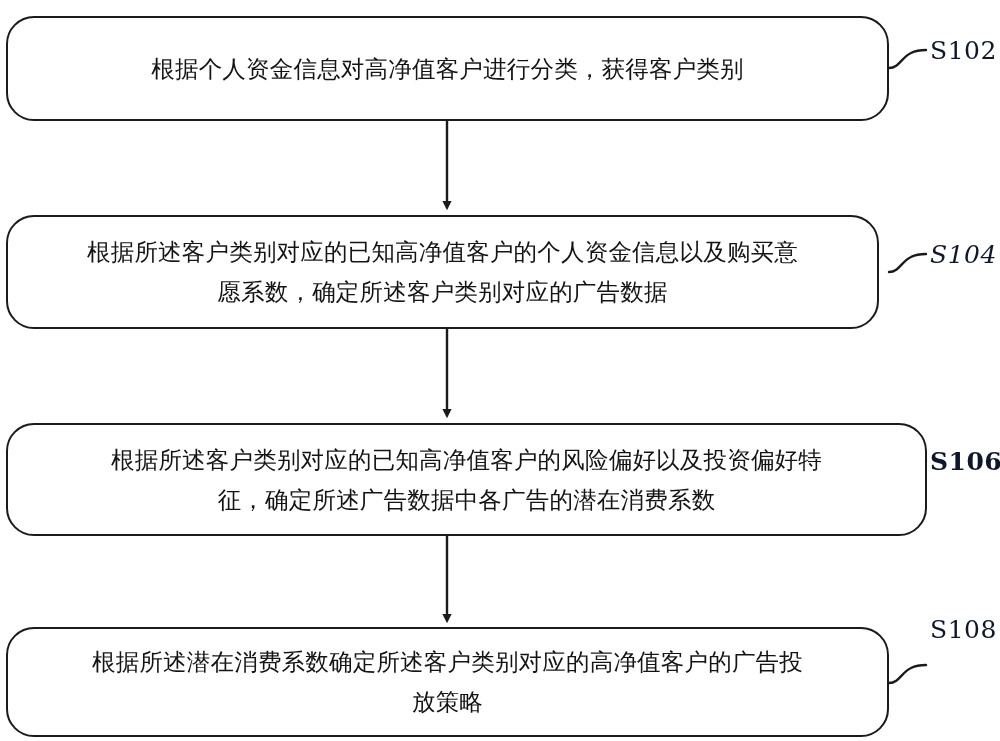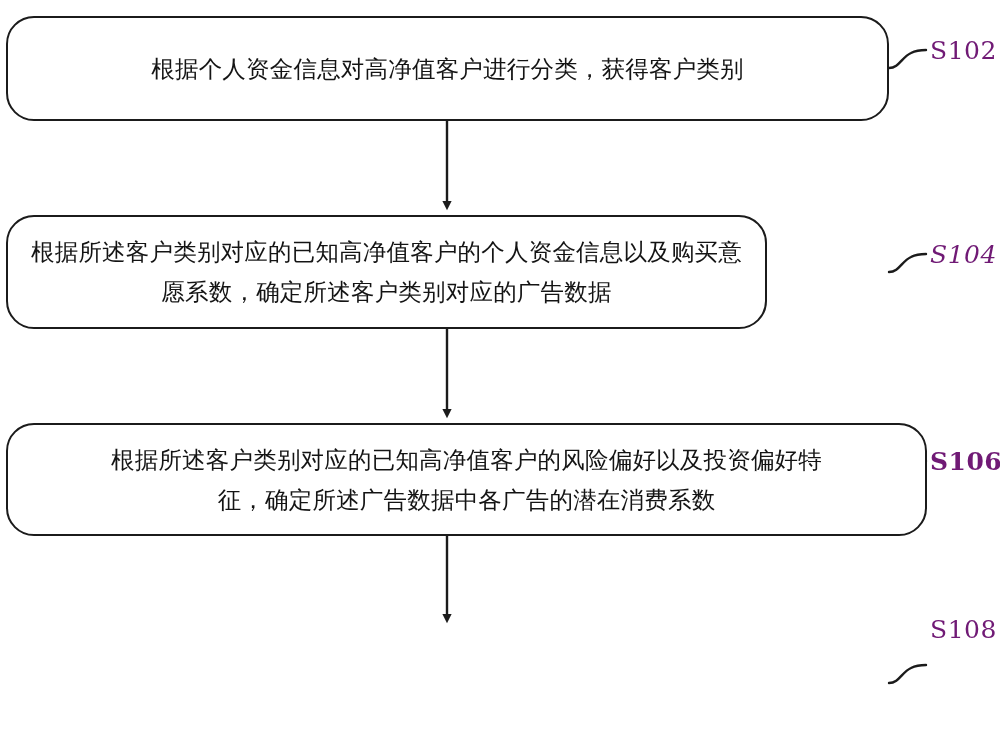--- a/index.html
+++ b/index.html
@@ -41,21 +41,21 @@
     color: #141414;
     text-align: center;
     letter-spacing: 0.2px;
     padding: 0 14px;
     white-space: pre-line;
   }
   .step-label {
     position: absolute;
     font-family: "DejaVu Serif", "Liberation Serif", serif;
     font-size: 25px;
-    color: #701a75;
+    color: #0f172a;
     letter-spacing: 0.5px;
     white-space: nowrap;
   }
 </style>
 </head>
 <body>
 
 <div id="canvas">
 
   <svg class="flow-svg" viewBox="0 0 1000 741">
@@ -87,27 +87,31 @@
     <g>
       <path d="M889,683 C899,683 902,672 911,668 C917,665 922,665 926,665" fill="none" stroke="#1b1b1b" stroke-width="2.4" stroke-linecap="round"></path>
     </g>
   </svg>
 
   <div class="step-box" style="left:6px; top:16px; width:883px; height:105px;align-items:center;">
     <div class="step-text">根据个人资金信息对高净值客户进行分类，获得客户类别</div>
   </div>
   <div class="step-label" style="left:930px; top:36px;">S102</div>
 
-  <div class="step-box" style="left:6px; top:215px; width:761px; height:114px;">
+  <div class="step-box" style="left:6px; top:215px; width:873px; height:114px;">
     <div class="step-text">根据所述客户类别对应的已知高净值客户的个人资金信息以及购买意
 愿系数，确定所述客户类别对应的广告数据</div>
   </div>
   <div class="step-label" style="left:930px; top:240px;font-style:italic;">S104</div>
 
   <div class="step-box" style="left:6px; top:423px; width:921px; height:113px;">
     <div class="step-text">根据所述客户类别对应的已知高净值客户的风险偏好以及投资偏好特
 征，确定所述广告数据中各广告的潜在消费系数</div>
   </div>
   <div class="step-label" style="left:930px; top:447px;font-weight:bold;">S106</div>
 
+  <div class="step-box" style="left:6px; top:627px; width:883px; height:110px;">
+    <div class="step-text">根据所述潜在消费系数确定所述客户类别对应的高净值客户的广告投
+放策略</div>
+  </div>
   <div class="step-label" style="left:930px; top:615px;">S108</div>
 
 </div>
 
 </body></html>

